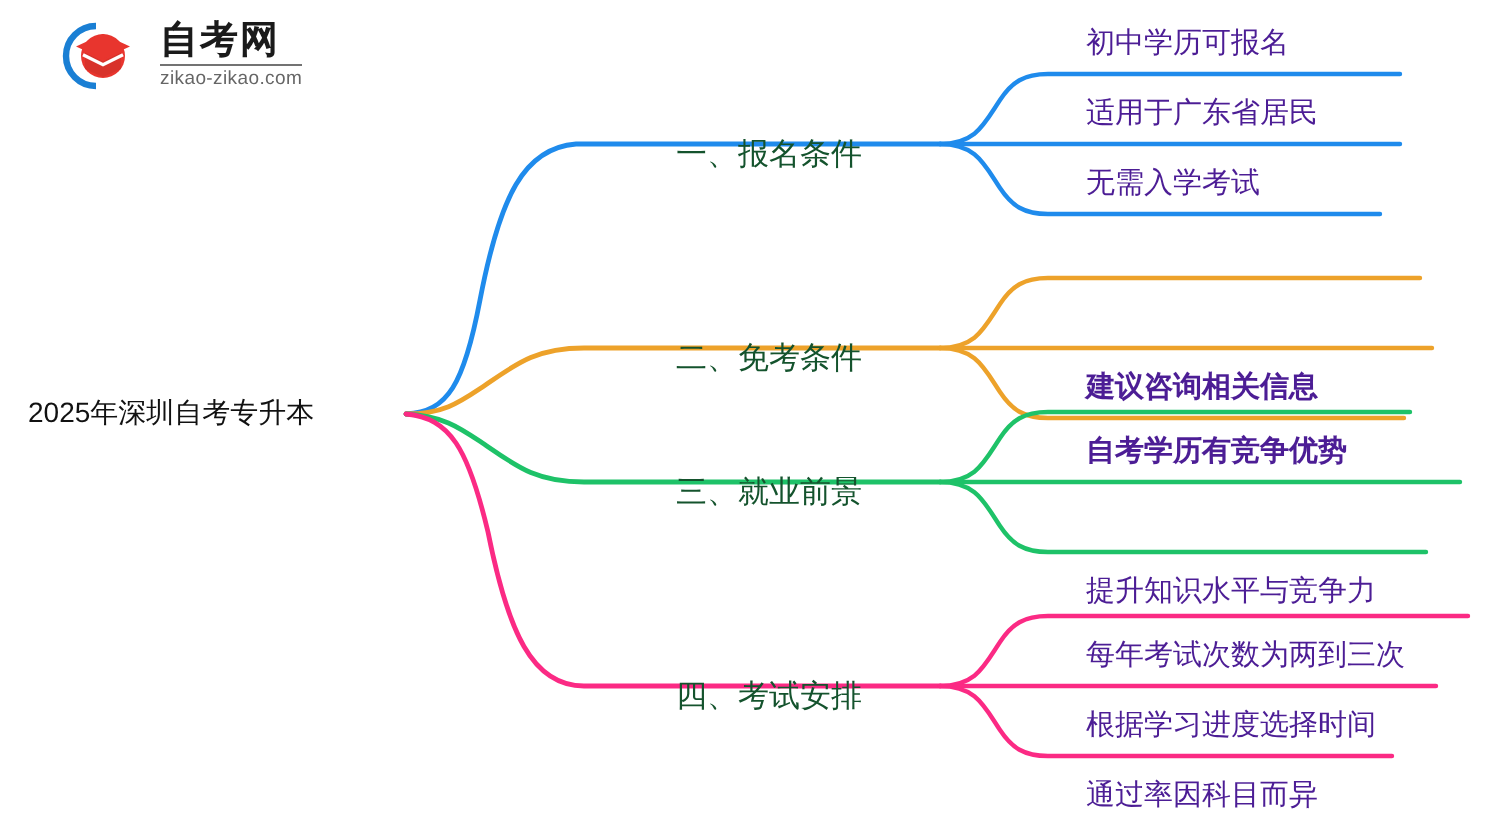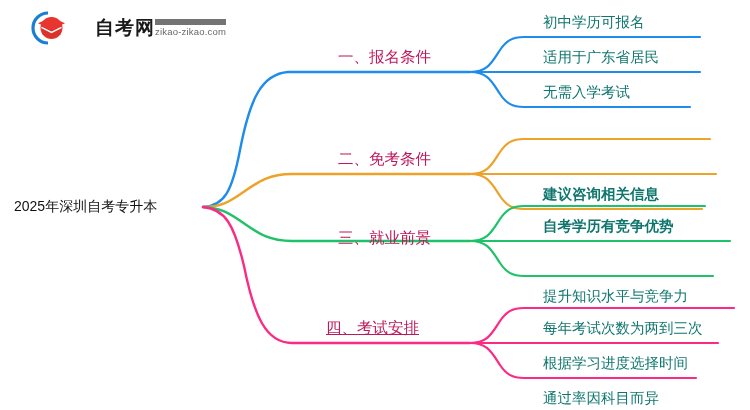--- a/index.html
+++ b/index.html
@@ -9,39 +9,39 @@
     background:#ffffff;
     font-family:"Liberation Sans","DejaVu Sans",sans-serif;
     overflow:hidden;
     position:relative;
   }
   #stage{position:relative;width:750px;height:410px;}
 
   
   .logo{position:absolute;left:28px;top:8px;display:flex;align-items:center;}
   .logo-mark{position:relative;width:46px;height:40px;flex:0 0 auto;}
-  .logo-text{margin-left:21px;display:flex;flex-direction:row;justify-content:center;}
+  .logo-text{margin-left:6px;display:flex;flex-direction:column;justify-content:center;}
   .logo-cn{font-size:19px;font-weight:bold;color:#1a1a1a;letter-spacing:1px;line-height:20px;}
   .logo-url{font-size:9.5px;color:#666;letter-spacing:.2px;line-height:12px;margin-top:1px;
-            border-top:6px solid #737373;padding-top:1px;}
+            border-top:1px solid #737373;padding-top:1px;}
 
   
   #wires{position:absolute;left:0;top:0;width:750px;height:410px;}
   #wires path{fill:none;stroke-linecap:round;}
 
   
   .node{position:absolute;color:#1c1c1c;white-space:nowrap;}
   .root-node{
     left:14px;top:194px;font-size:14px;line-height:24px;color:#111;
   }
   .branch-node{
-    font-size:15.5px;line-height:20px;color:#be185d;
+    font-size:15.5px;line-height:20px;color:#14532d;margin-top:21px;
   }
   .leaf-node{
-    font-size:14.5px;line-height:19px;color:#0f766e;
+    font-size:14.5px;line-height:19px;color:#4c1d95;
   }
 </style>
 </head>
 <body>
 
 <div id="stage">
 
   <div class="logo">
     <div class="logo-mark">
       <svg width="46" height="40" viewBox="0 0 46 40">
@@ -86,22 +86,22 @@
       <path d="M470,343 C488,343 492,333 500,321 C506,312 512,308 524,308 L734,308" stroke="#fb2a84" stroke-width="2.2"></path>
       <path d="M470,343 L520,343 L718,343" stroke="#fb2a84" stroke-width="2.2"></path>
       <path d="M470,343 C488,343 492,353 500,365 C506,374 512,378 524,378 L696,378" stroke="#fb2a84" stroke-width="2.2"></path>
     </g>
   </svg>
 
   <div class="node root-node">2025年深圳自考专升本</div>
 
   <div class="node branch-node" style="left:338px;top:47px;">一、报名条件</div>
   <div class="node branch-node" style="left:338px;top:149px;">二、免考条件</div>
-  <div class="node branch-node" style="left:338px;top:228px;">三、就业前景</div>
-  <div class="node branch-node" style="left:326px;top:318px;text-decoration:underline;">四、考试安排</div>
+  <div class="node branch-node" style="left:338px;top:216px;">三、就业前景</div>
+  <div class="node branch-node" style="left:338px;top:318px;">四、考试安排</div>
 
   <div class="node leaf-node" style="left:543px;top:13px;">初中学历可报名</div>
   <div class="node leaf-node" style="left:543px;top:48px;">适用于广东省居民</div>
   <div class="node leaf-node" style="left:543px;top:83px;">无需入学考试</div>
 
   <div class="node leaf-node" style="left:543px;top:185px;font-weight:bold;">建议咨询相关信息</div>
 
   <div class="node leaf-node" style="left:543px;top:217px;font-weight:bold;">自考学历有竞争优势</div>
   <div class="node leaf-node" style="left:543px;top:287px;">提升知识水平与竞争力</div>
 

